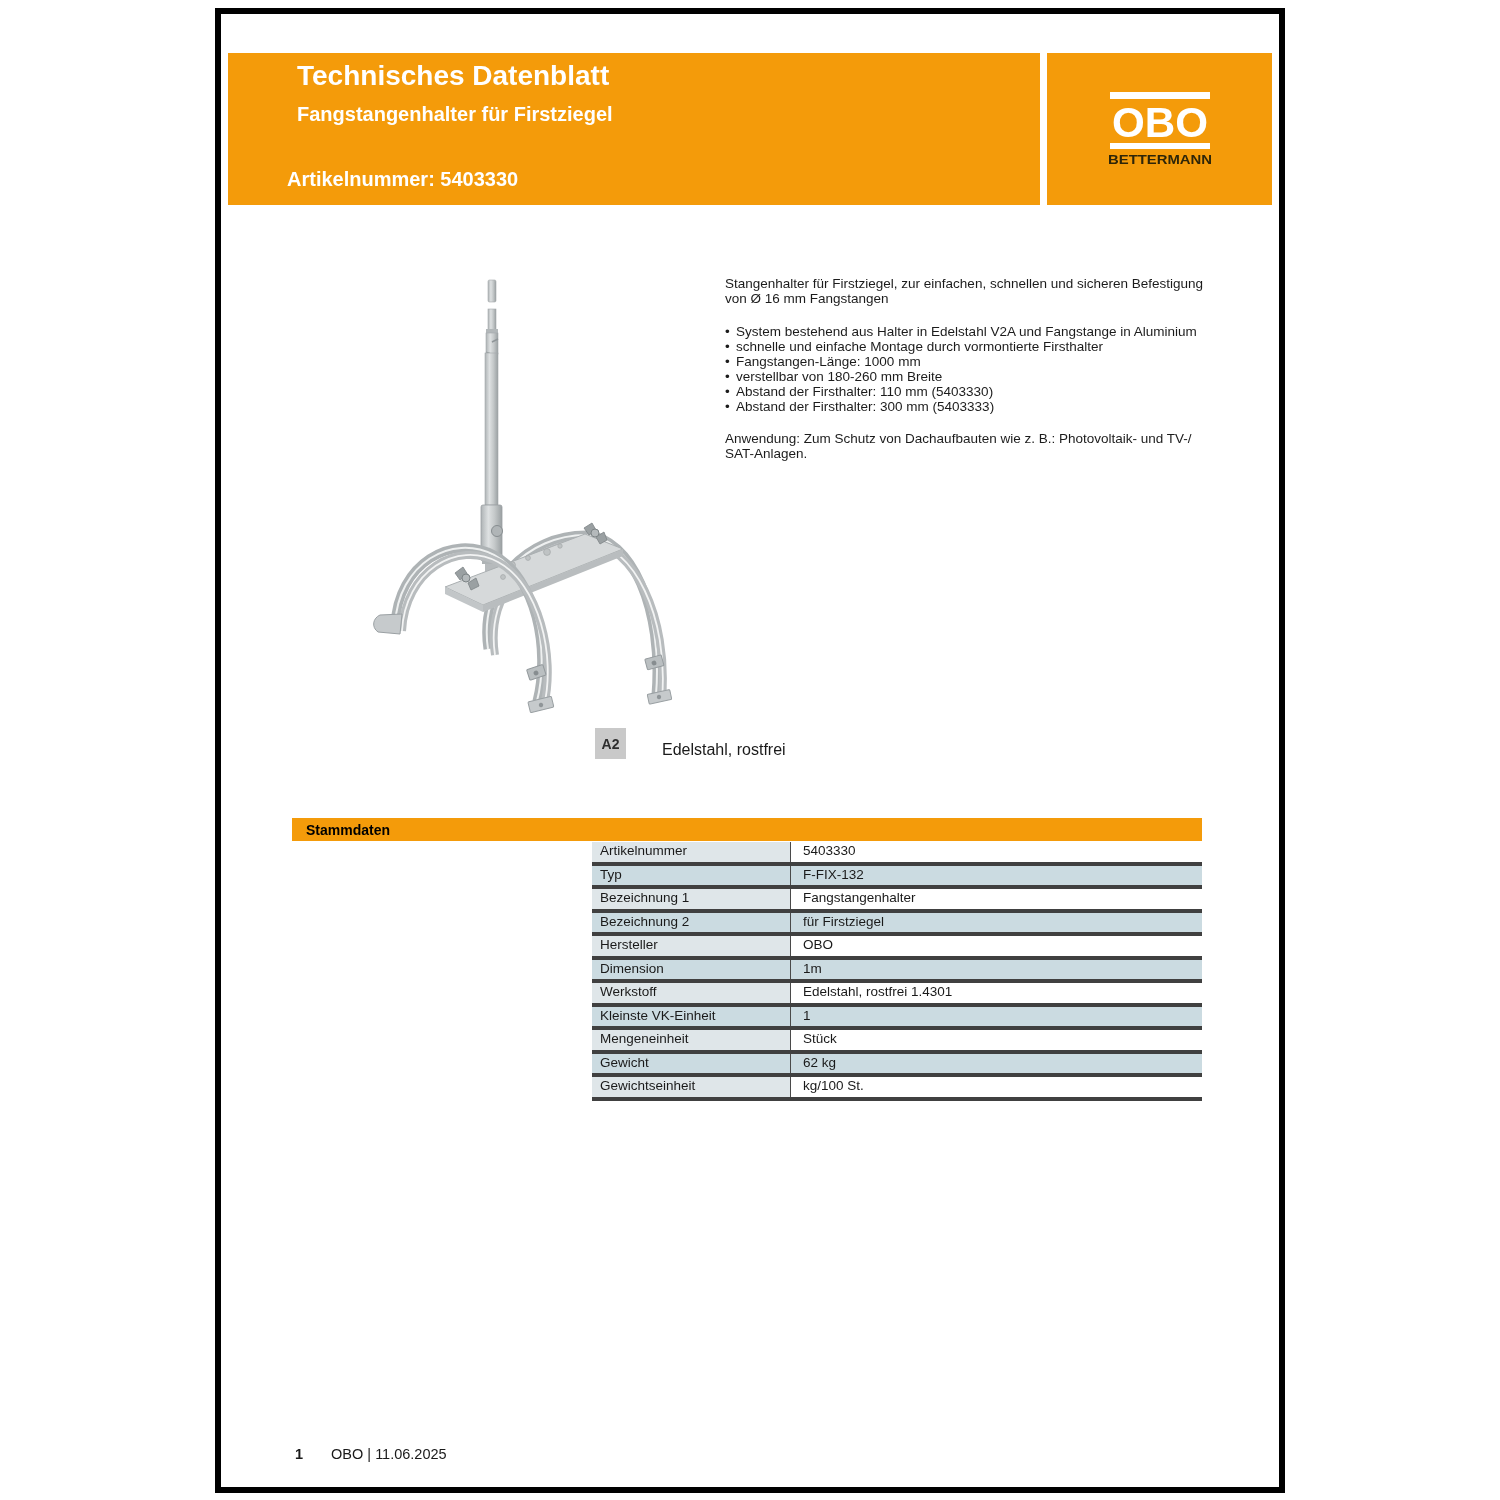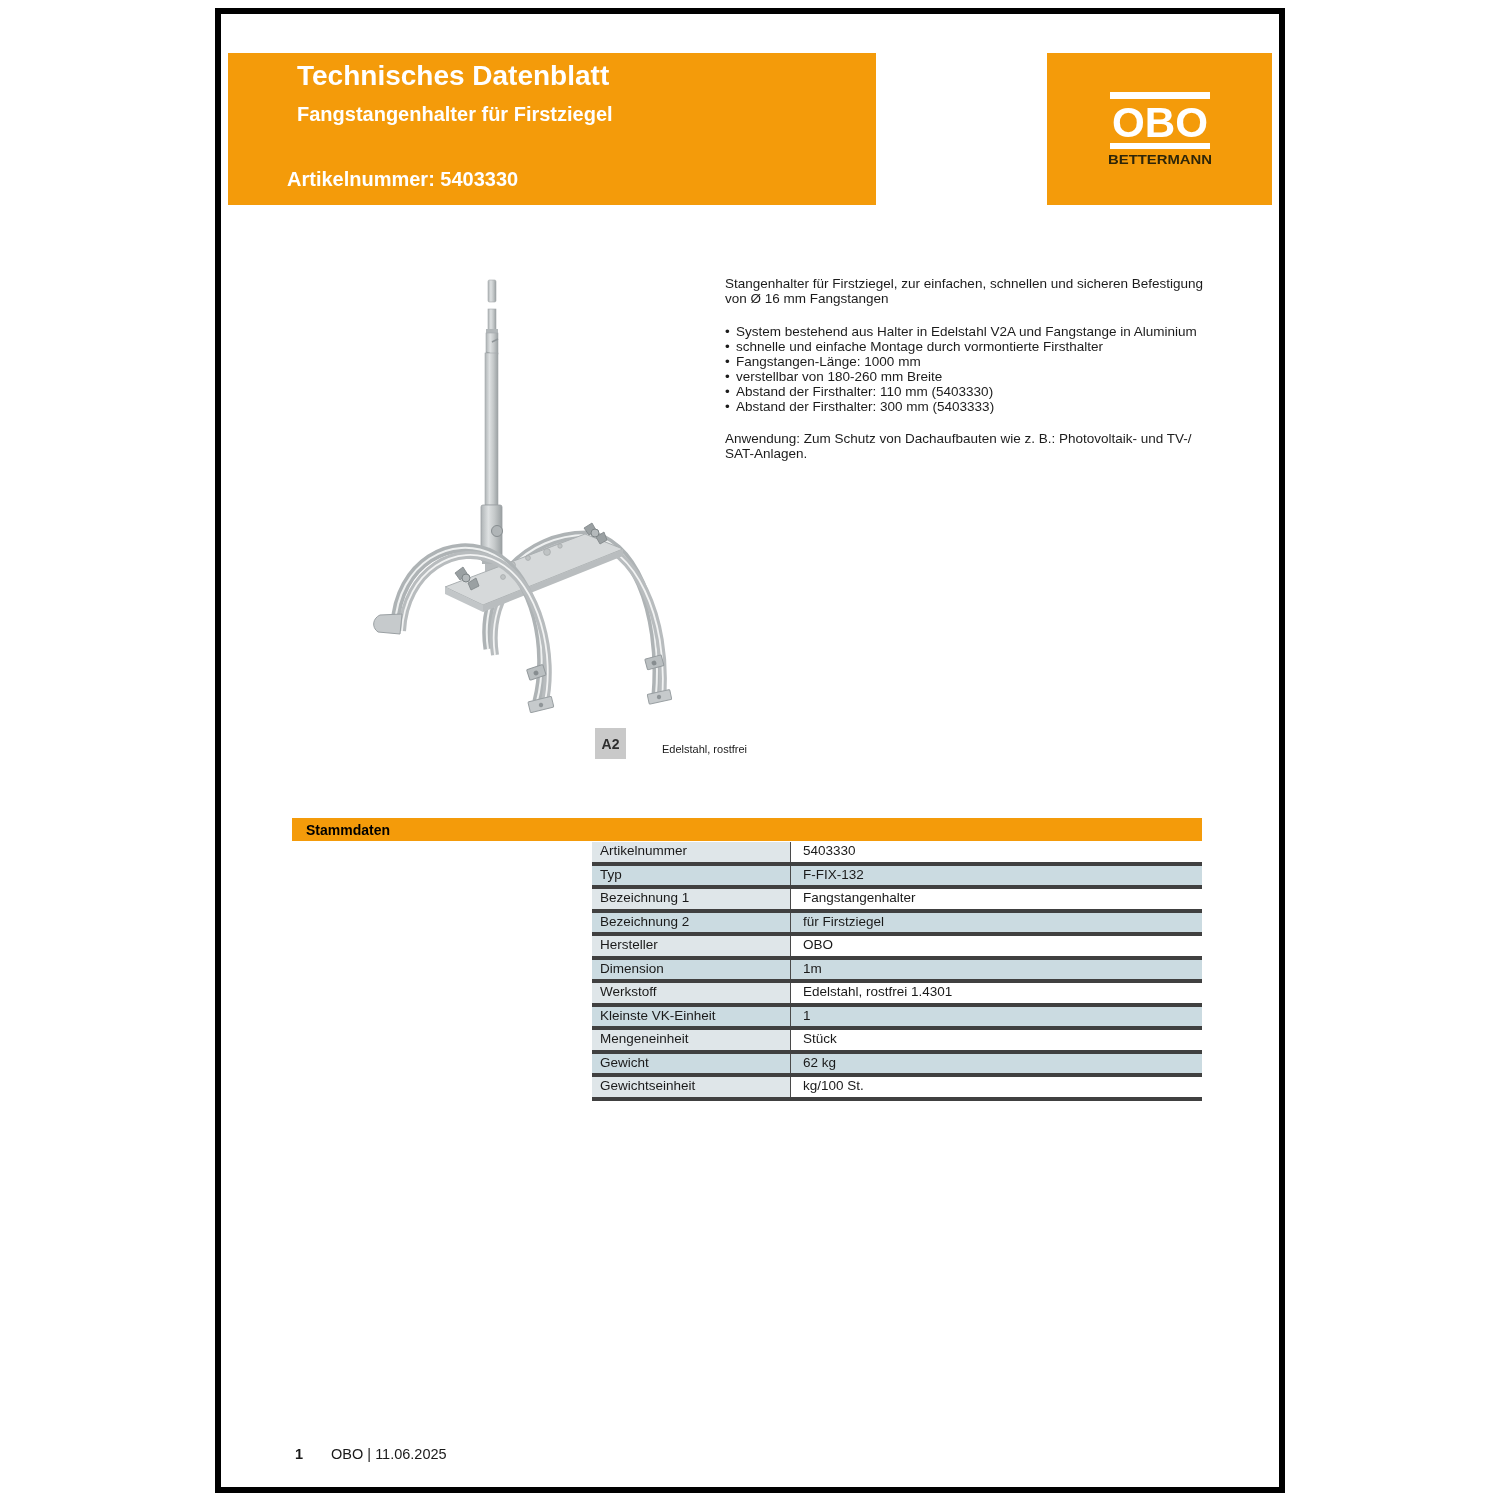--- a/index.html
+++ b/index.html
@@ -6,21 +6,21 @@
   html,body { background:#ffffff; }
   body { width:1500px; height:1500px; position:relative;
          font-family:"Liberation Sans", sans-serif; color:#1a1a1a; }
 
   .canvas { position:absolute; left:0; top:0; width:1500px; height:1500px; background:#fff; }
 
   .page { position:absolute; left:215px; top:8px; width:1070px; height:1485px;
           background:#fff; border:6px solid #000; }
 
   
-  .header-bar { position:absolute; left:7px; top:39px; width:648px; height:152px;
+  .header-bar { position:absolute; left:7px; top:39px; width:812px; height:152px;
                 background:#F49B0A; }
   .header-title { position:absolute; left:69px; top:7px; color:#fff;
                   font-size:28px; font-weight:bold; }
   .header-subtitle { position:absolute; left:69px; top:50px; color:#fff;
                      font-size:20px; font-weight:bold; }
   .header-article { position:absolute; left:59px; top:115px; color:#fff;
                     font-size:20px; font-weight:bold; }
 
   .logo-block { position:absolute; left:826px; top:39px; width:225px; height:152px;
                 background:#F49B0A; display:flex; align-items:center; justify-content:center; }
@@ -29,25 +29,25 @@
   .product-svg { position:absolute; left:139px; top:251px; width:330px; height:450px; }
 
   .desc-block { position:absolute; left:504px; top:262px; width:482px;
                 font-size:13.5px; line-height:15px; color:#1c1c1c; }
   .desc-intro { white-space:pre-line; }
   .desc-bullets { list-style:none; margin:18px 0 0 0; }
   .desc-bullets li { position:relative; padding-left:11px; }
   .desc-bullets li::before { content:"\2022"; position:absolute; left:0; top:0; }
   .desc-application { white-space:pre-line; margin-top:17px; }
 
-  .material-row { position:absolute; left:374px; top:714px; display:flex; align-items:center; }
+  .material-row { position:absolute; left:374px; top:714px; display:flex; align-items:flex-end; }
   .material-badge { width:31px; height:31px; background:#c9c9c9; color:#2e2e2e;
                     font-size:14px; font-weight:bold; display:flex;
                     align-items:center; justify-content:center; }
-  .material-label { margin-left:36px; margin-top:11px; font-size:11px; }
+  .material-label { margin-left:36px; margin-top:11px; font-size:16px; }
 
   
   .section-bar { position:absolute; left:71px; top:804px; width:910px; height:23px;
                  background:#F49B0A; display:flex; align-items:center; }
   .section-bar span { font-size:14px; font-weight:bold; color:#000000; padding-left:14px; }
 
   .data-table { position:absolute; left:371px; top:828px; width:610px; font-size:13.5px; }
   .data-row { display:grid; grid-template-columns:198px 1fr; border-bottom:4px solid #404040; }
   .data-row .lbl { padding:1px 6px 2px 8px; line-height:16.5px; }
   .data-row .val { padding:1px 6px 2px 12px; line-height:16.5px; border-left:1px solid #4a4a4a; }

